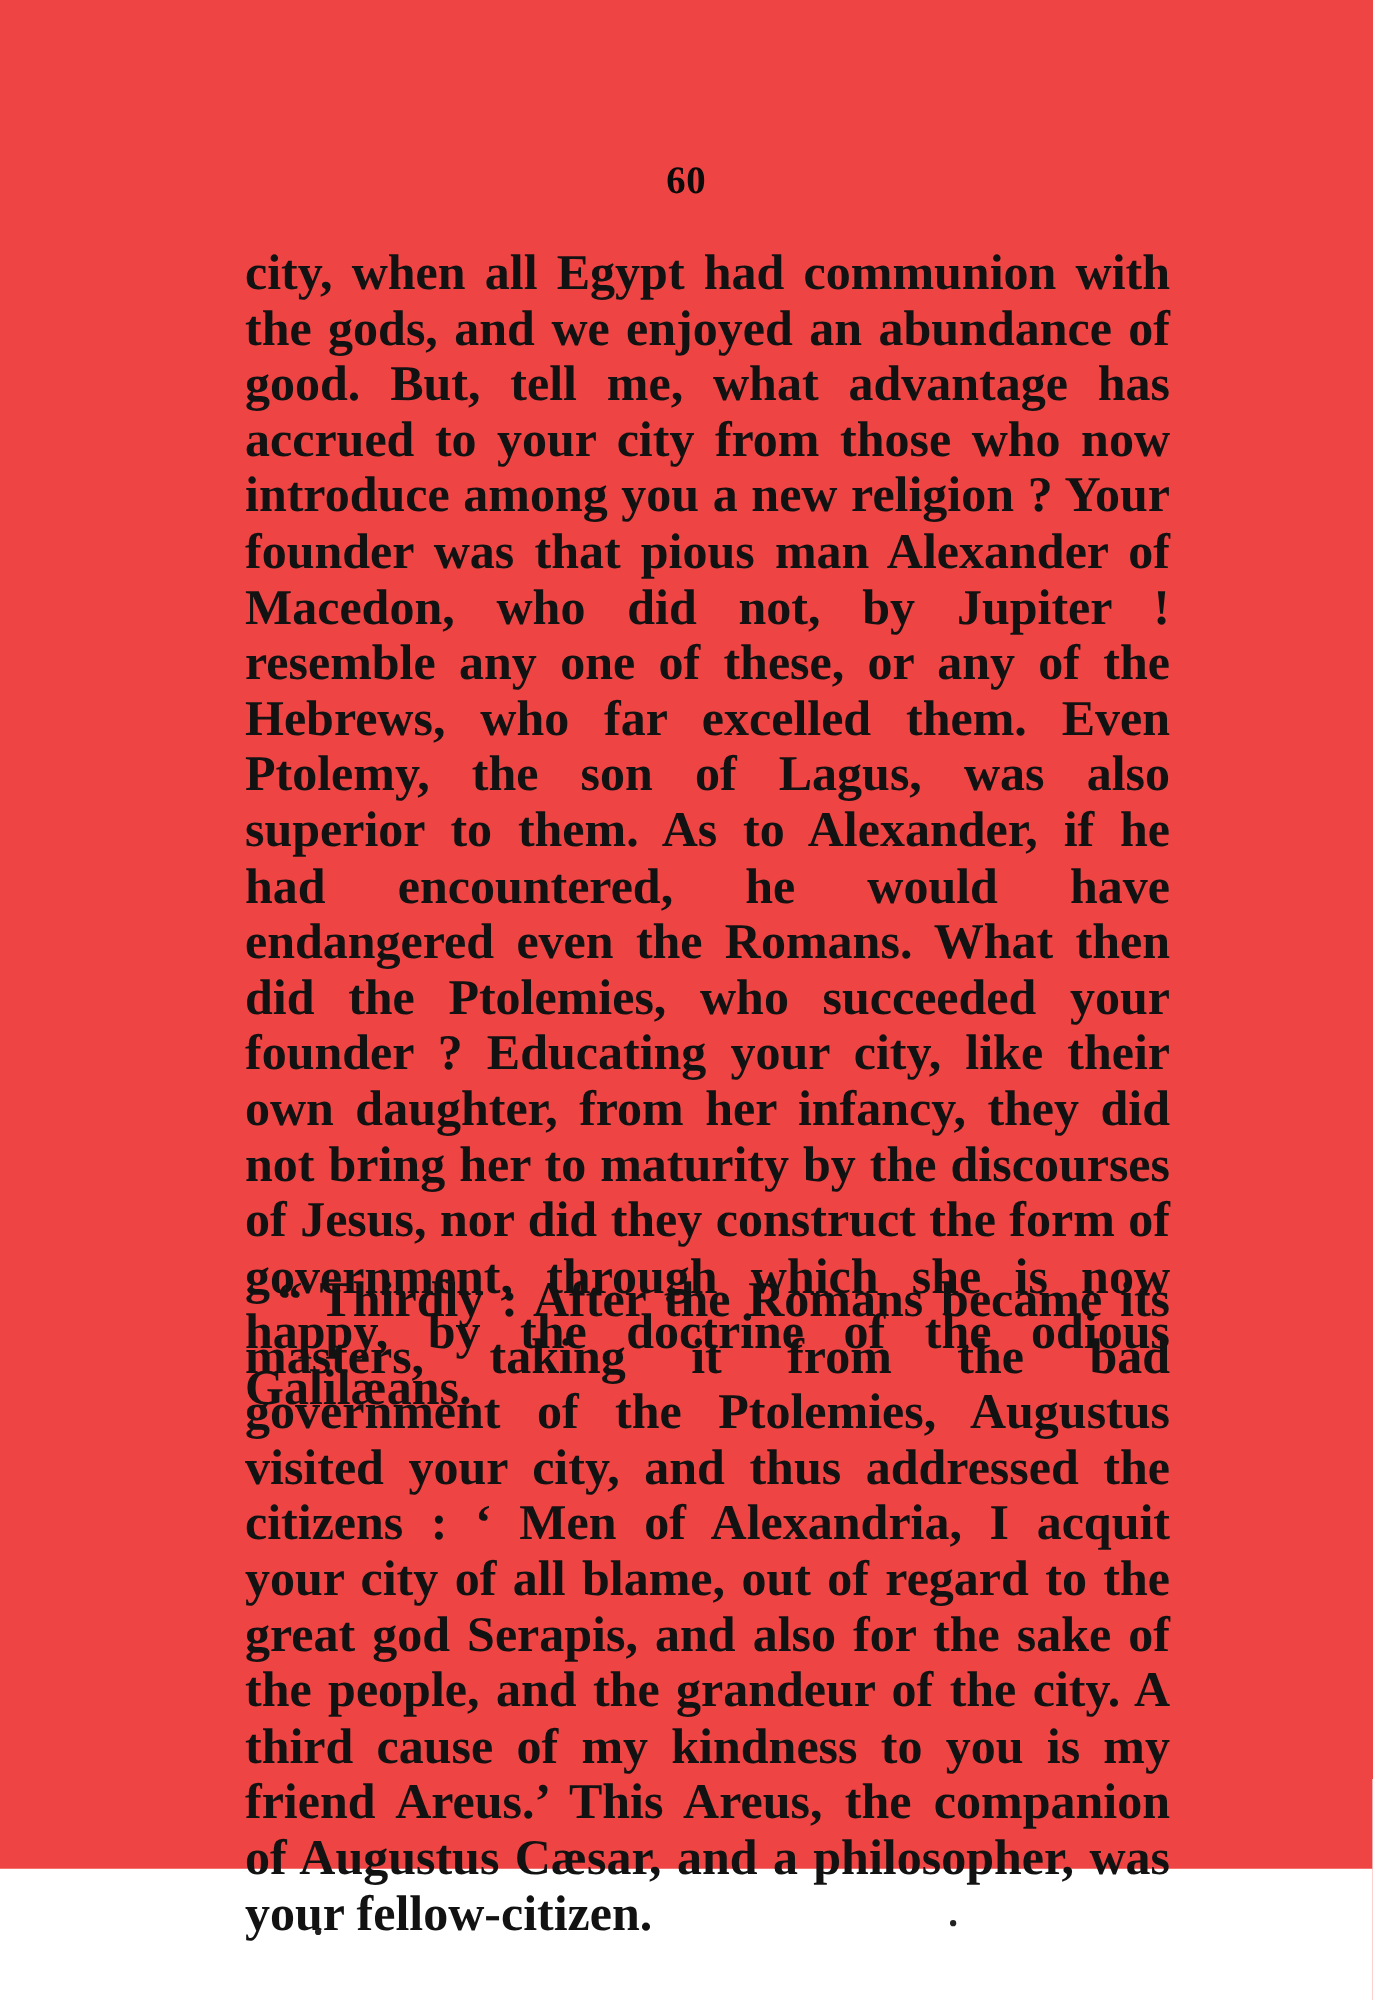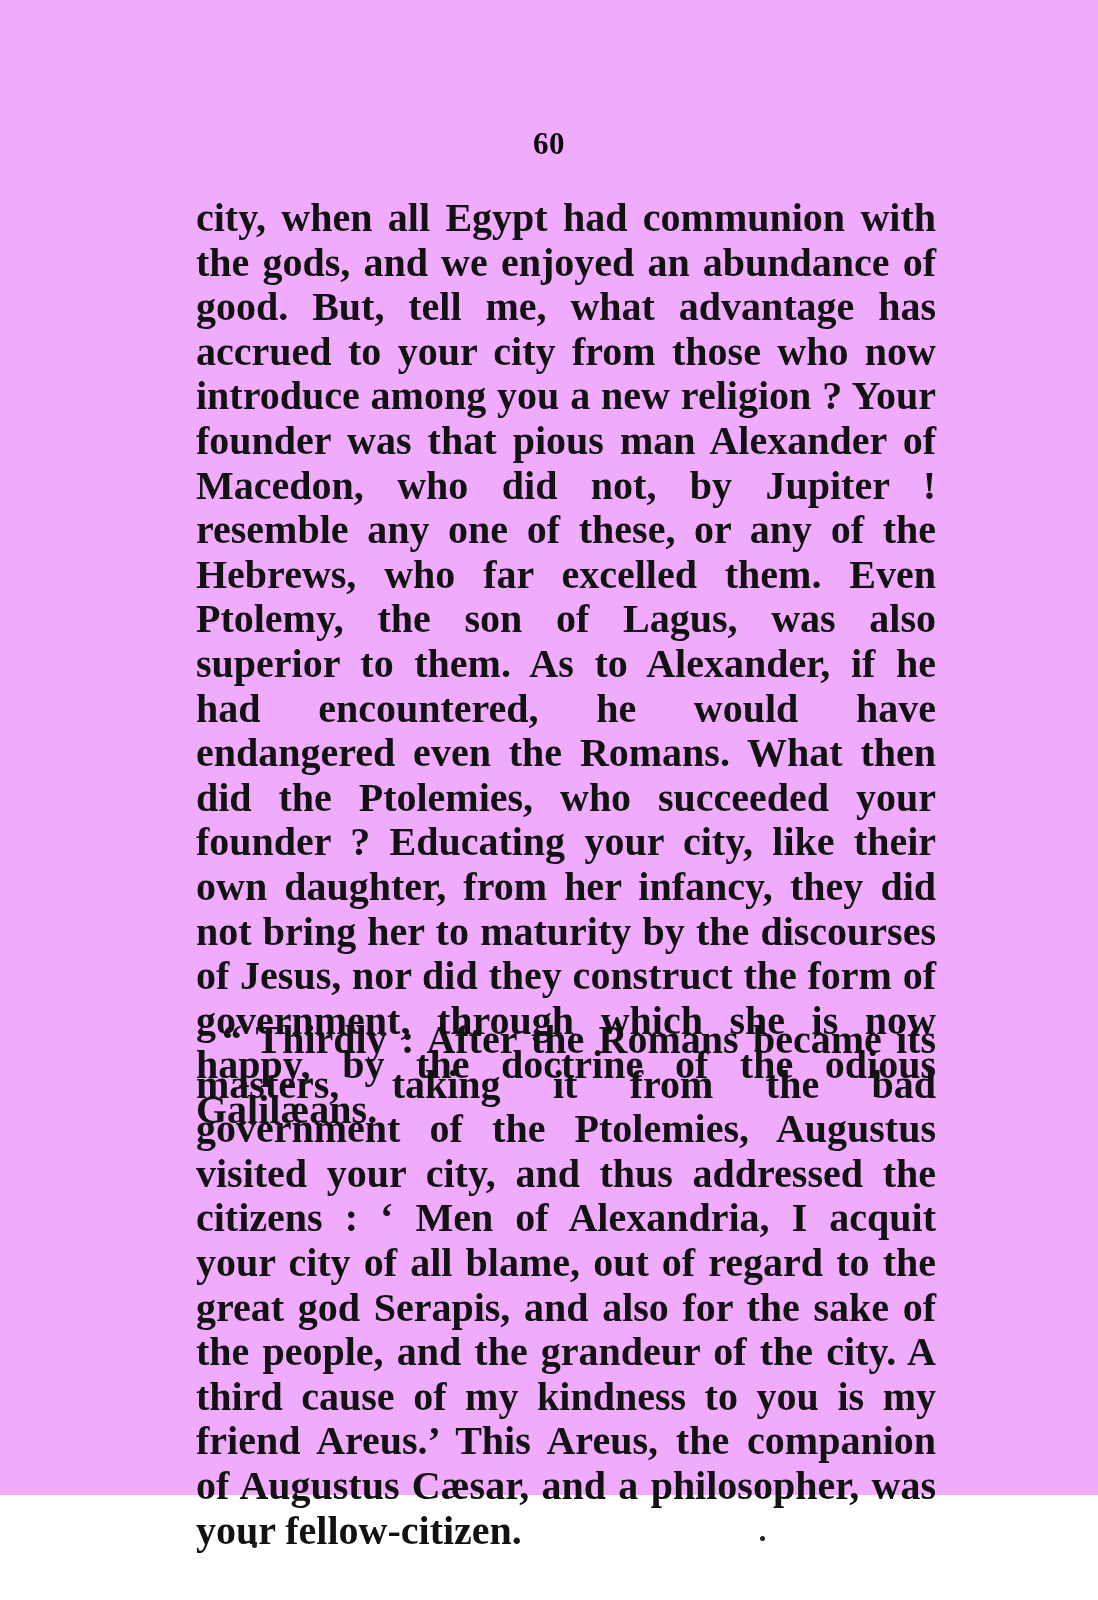--- a/index.html
+++ b/index.html
@@ -13,21 +13,21 @@
     position: relative;
     font-family: "Liberation Serif", serif;
     color: #0a0a0a;
   }
   .page {
     position: absolute;
     left: 0;
     top: 0;
     width: 1098px;
     height: 1495px;
-    background: #f0abfc;
+    background: #ef4444;
   }
   .page-number {
     position: absolute;
     top: 126px;
     left: 0;
     width: 1098px;
     text-align: center;
     font-size: 31px;
     font-weight: bold;
     letter-spacing: 0.5px;

